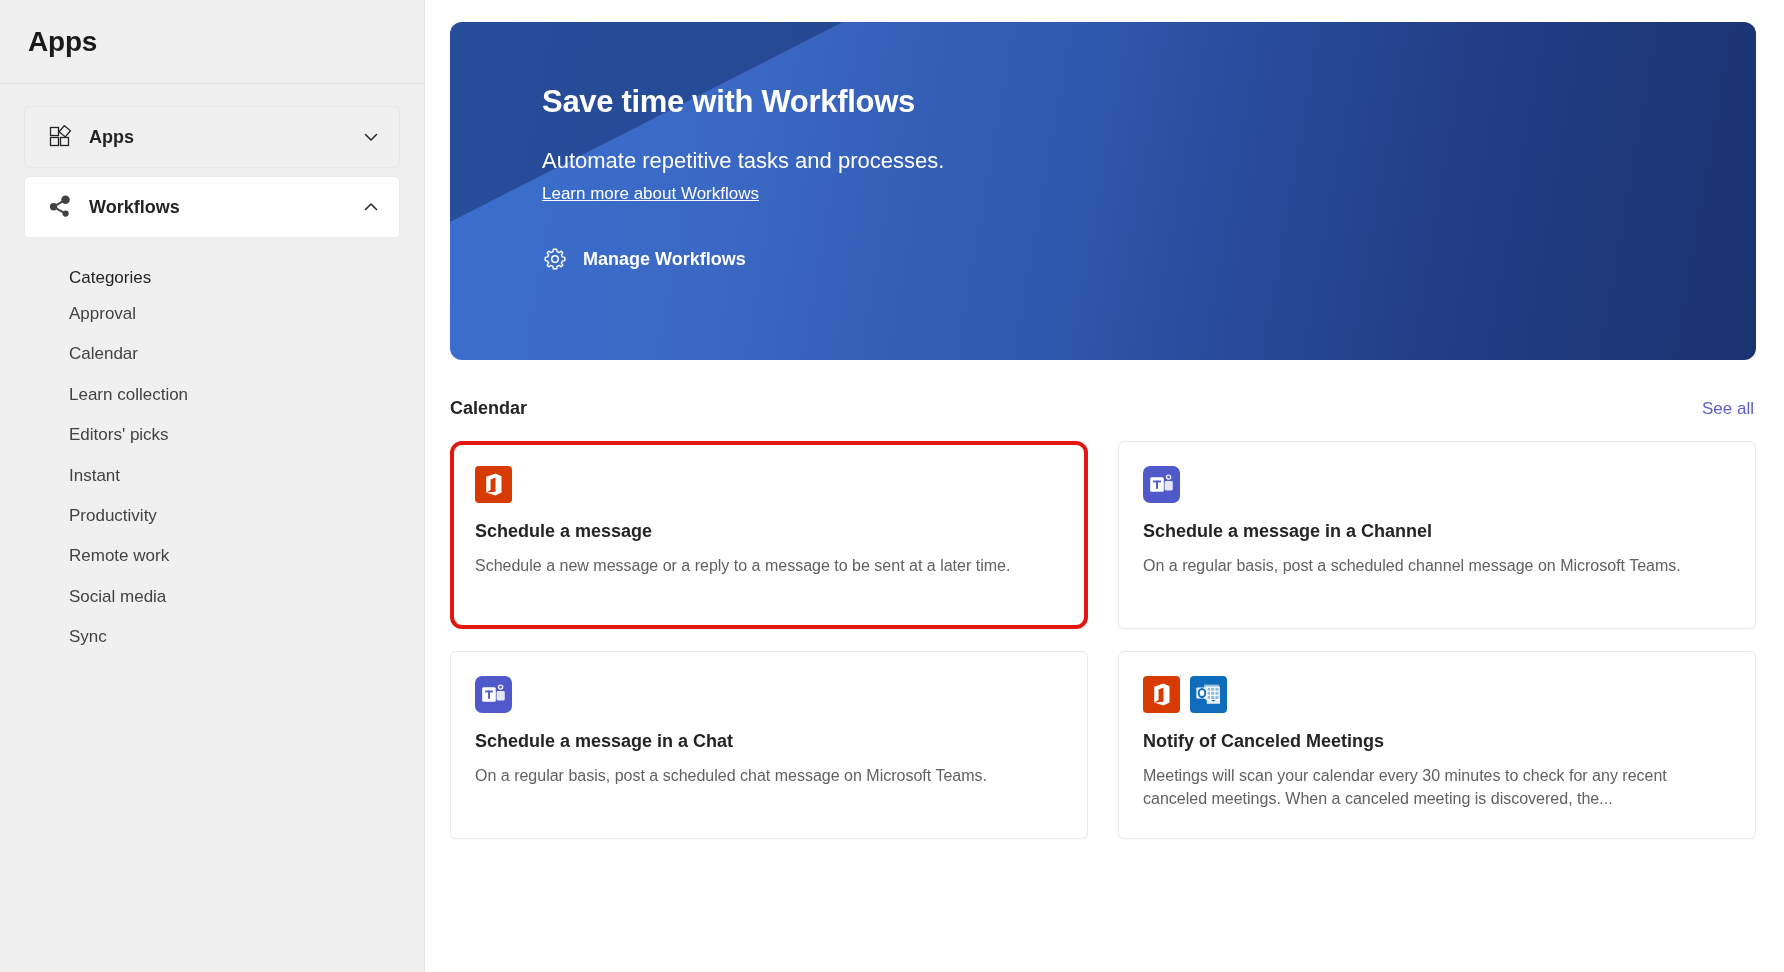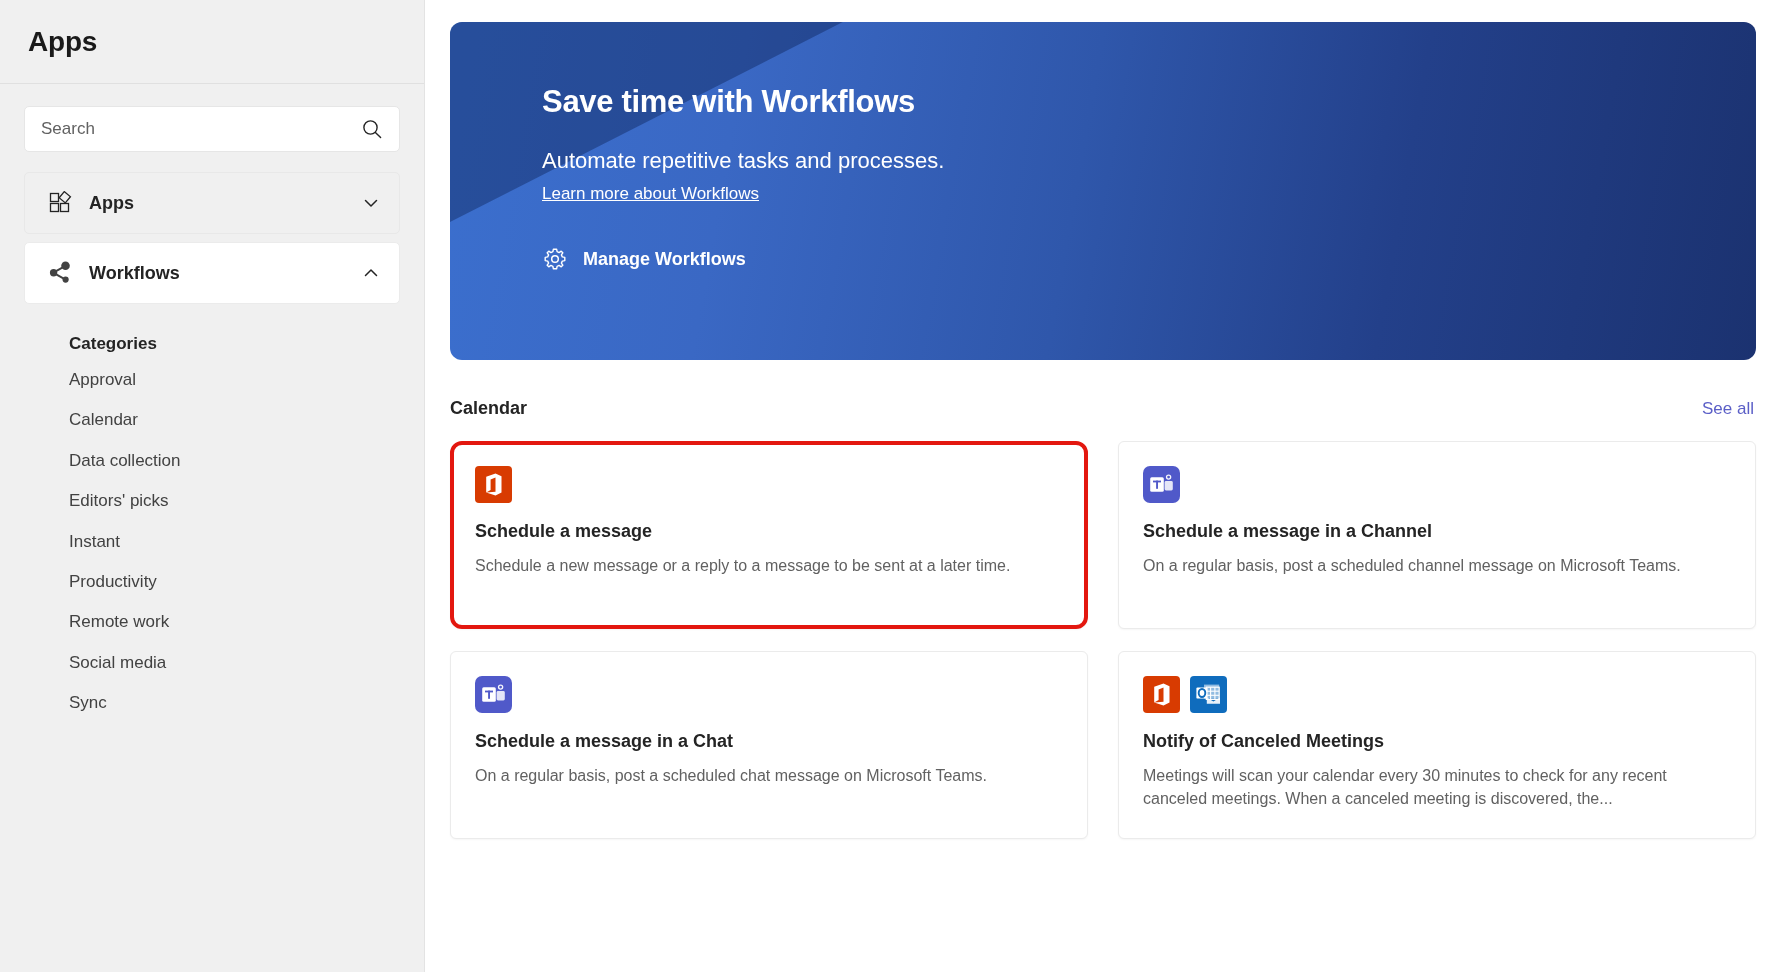--- a/index.html
+++ b/index.html
@@ -74,21 +74,21 @@
   }
   .nav-item.plain { background: #f0f0f0; border: 1px solid #e8e8e8; }
   .nav-item.active { background: #ffffff; border: 1px solid #ebebeb; }
   .nav-icon { width: 26px; height: 26px; margin-right: 16px; display: flex;
     align-items: center; justify-content: center; flex: 0 0 26px; }
   .nav-label { font-size: 18px; font-weight: bold; color: #242424; flex: 1; }
   .nav-chevron { width: 20px; height: 20px; display: flex; align-items: center; justify-content: center; }
 
   .cat-heading {
     font-size: 17px;
-    font-weight: bold;
+    font-weight: normal;
     color: #242424;
     padding: 22px 0 6px 45px;
   }
   .cat-item {
     font-size: 17px;
     color: #424242;
     padding: 10px 0 10px 45px;
     cursor: pointer;
     line-height: 1.2;
   }
@@ -173,29 +173,20 @@
 
 <div class="app">
 
   <div class="sidebar">
     <div class="sidebar-header">
       <div class="sidebar-title">Apps</div>
     </div>
 
     <div class="sidebar-body">
 
-      <div class="search-wrap">
-        <input class="search-input" type="text" placeholder="Search" style="">
-        <span class="search-icon">
-          <svg width="22" height="22" viewBox="0 0 22 22" fill="none">
-            <circle cx="9.5" cy="9.5" r="6.6" stroke="#242424" stroke-width="1.4"></circle>
-            <line x1="14.4" y1="14.4" x2="19.6" y2="19.6" stroke="#242424" stroke-width="1.4" stroke-linecap="round"></line>
-          </svg>
-        </span>
-      </div>
 
       <div class="nav-item plain">
         <span class="nav-icon">
           <svg width="24" height="24" viewBox="0 0 24 24" fill="none">
             <rect x="2.5" y="2.5" width="8" height="8" stroke="#242424" stroke-width="1.3"></rect>
             <rect x="2.5" y="12.5" width="8" height="8" stroke="#242424" stroke-width="1.3"></rect>
             <rect x="12.5" y="12.5" width="8" height="8" stroke="#242424" stroke-width="1.3"></rect>
             <rect x="16.3" y="0.6" width="8" height="8" stroke="#242424" stroke-width="1.3" transform="rotate(40 16.3 0.6)"></rect>
           </svg>
         </span>
@@ -222,21 +213,21 @@
           <svg width="18" height="18" viewBox="0 0 18 18" fill="none">
             <path d="M3.5 11.5 L9 6 L14.5 11.5" stroke="#242424" stroke-width="1.5" stroke-linecap="round" stroke-linejoin="round"></path>
           </svg>
         </span>
       </div>
 
       <div class="cat-heading">Categories</div>
 
       <div class="cat-item">Approval</div>
       <div class="cat-item">Calendar</div>
-      <div class="cat-item">Data collection</div>
+      <div class="cat-item">Learn collection</div>
       <div class="cat-item">Editors' picks</div>
       <div class="cat-item">Instant</div>
       <div class="cat-item">Productivity</div>
       <div class="cat-item">Remote work</div>
       <div class="cat-item">Social media</div>
       <div class="cat-item">Sync</div>
 
     </div>
   </div>
 

